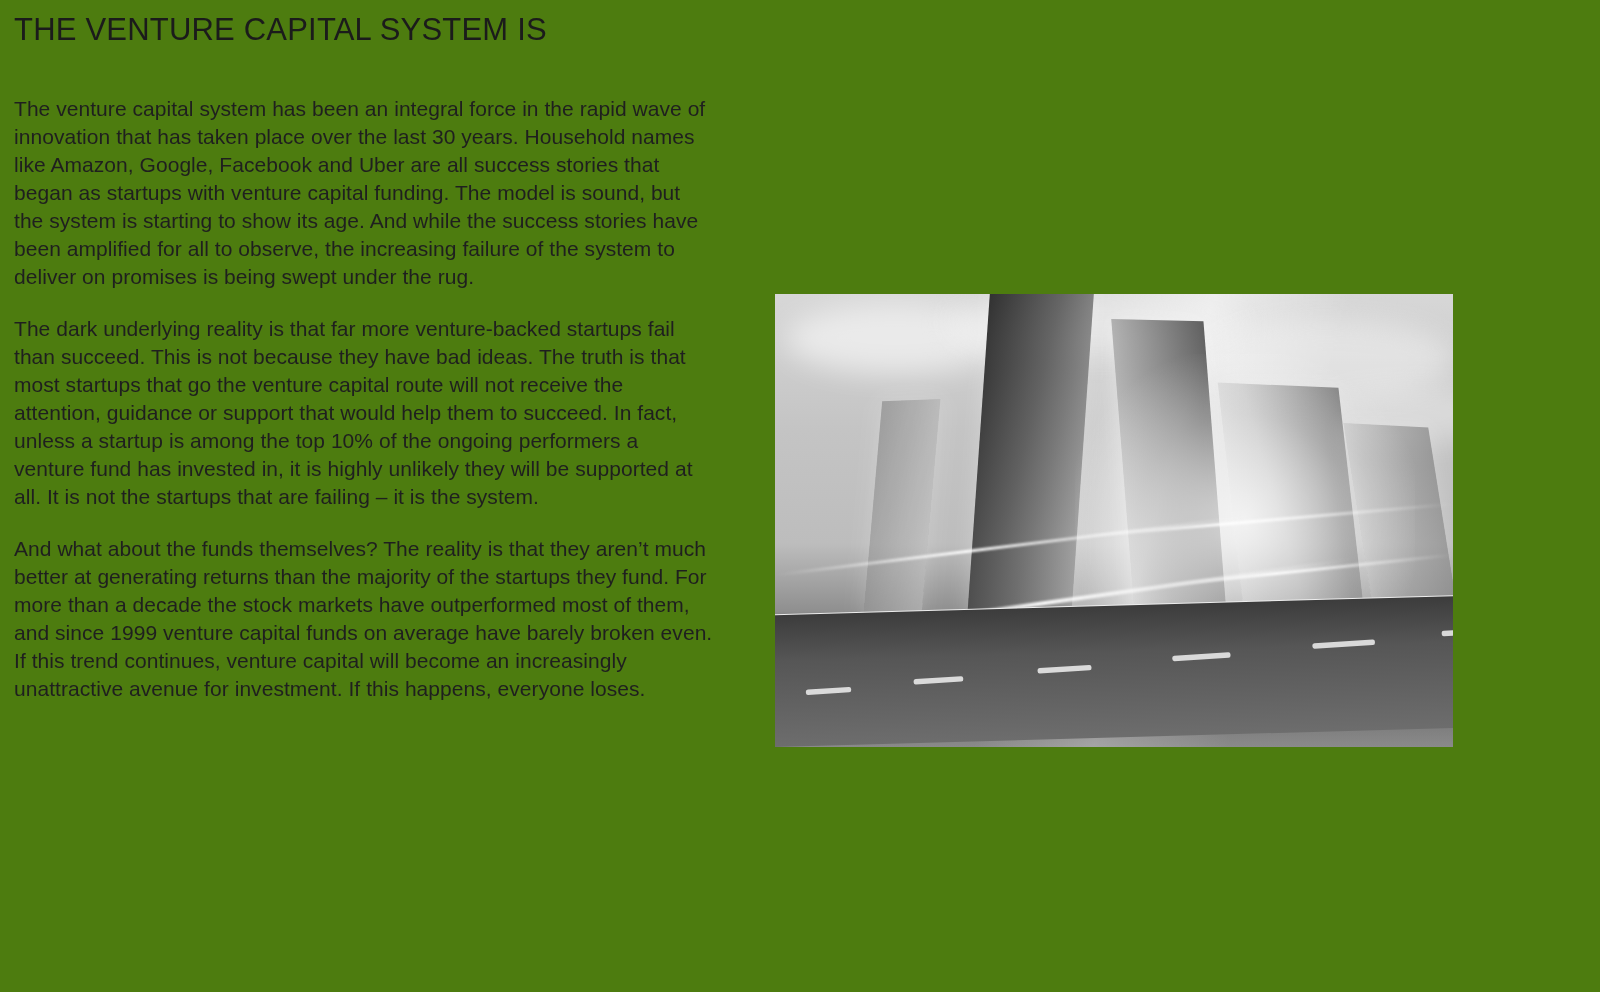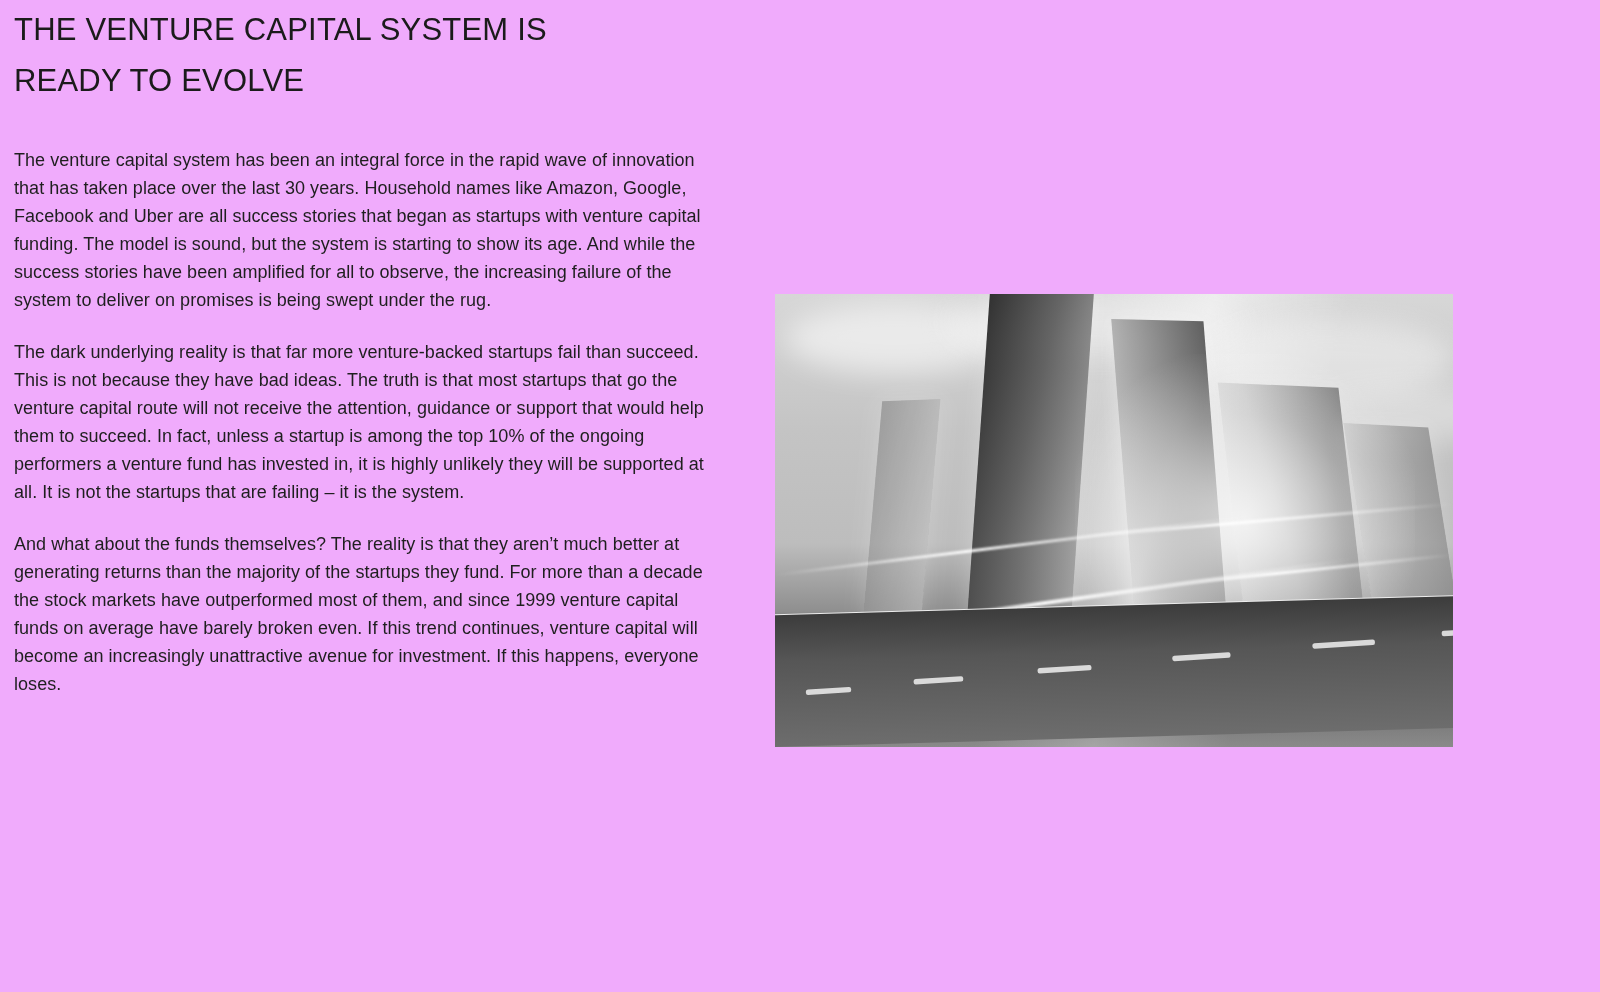--- a/index.html
+++ b/index.html
@@ -11,21 +11,21 @@
     height: 992px;
     background: #f4f4f4;
     font-family: "Liberation Sans", sans-serif;
     color: #1a1a1a;
     overflow: hidden;
   }
   .page {
     position: relative;
     width: 1600px;
     height: 992px;
-    background: #f0abfc;
+    background: #4d7c0f;
   }
   .content-col {
     position: absolute;
     left: 14px;
     top: 0;
     width: 700px;
   }
   .headline {
     font-size: 31px;
     line-height: 51px;
@@ -35,21 +35,21 @@
     margin: 0;
     padding-top: 4px;
   }
   .headline .line {
     display: block;
   }
   .body-copy {
     margin-top: 40px;
   }
   .body-copy p {
-    font-size: 18px;
+    font-size: 21px;
     line-height: 28px;
     color: #1f1f1f;
     margin: 0 0 24px 0;
     letter-spacing: 0.05px;
   }
   .photo-wrap {
     position: absolute;
     left: 775px;
     top: 294px;
     width: 678px;
@@ -151,21 +151,20 @@
 </style>
 </head>
 <body>
 
 <div class="page">
 
   <div class="content-col">
 
     <h1 class="headline">
       <span class="line">THE VENTURE CAPITAL SYSTEM IS</span>
-      <span class="line">READY TO EVOLVE</span>
     </h1>
 
     <div class="body-copy">
       <p>The venture capital system has been an integral force in the rapid wave of innovation that has taken place over the last 30 years. Household names like Amazon, Google, Facebook and Uber are all success stories that began as startups with venture capital funding. The model is sound, but the system is starting to show its age. And while the success stories have been amplified for all to observe, the increasing failure of the system to deliver on promises is being swept under the rug.</p>
       <p>The dark underlying reality is that far more venture-backed startups fail than succeed. This is not because they have bad ideas. The truth is that most startups that go the venture capital route will not receive the attention, guidance or support that would help them to succeed. In fact, unless a startup is among the top 10% of the ongoing performers a venture fund has invested in, it is highly unlikely they will be supported at all. It is not the startups that are failing – it is the system.</p>
       <p>And what about the funds themselves? The reality is that they aren’t much better at generating returns than the majority of the startups they fund. For more than a decade the stock markets have outperformed most of them, and since 1999 venture capital funds on average have barely broken even. If this trend continues, venture capital will become an increasingly unattractive avenue for investment. If this happens, everyone loses.</p>
     </div>
 
   </div>
 

